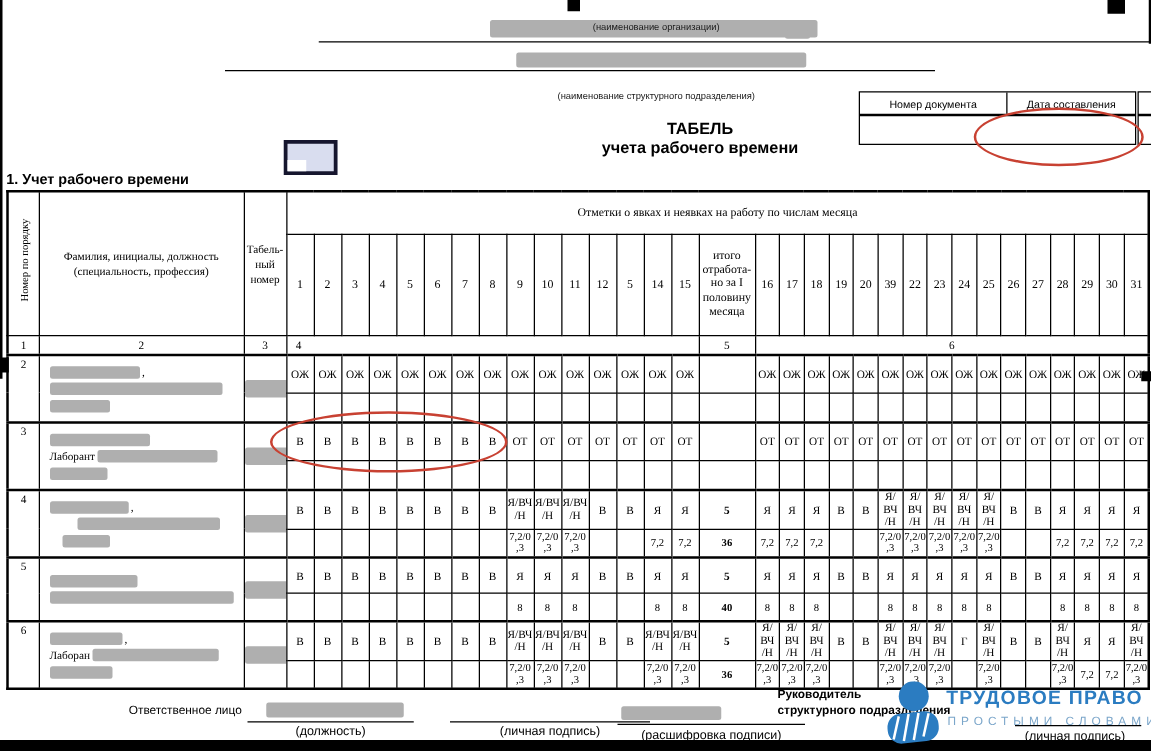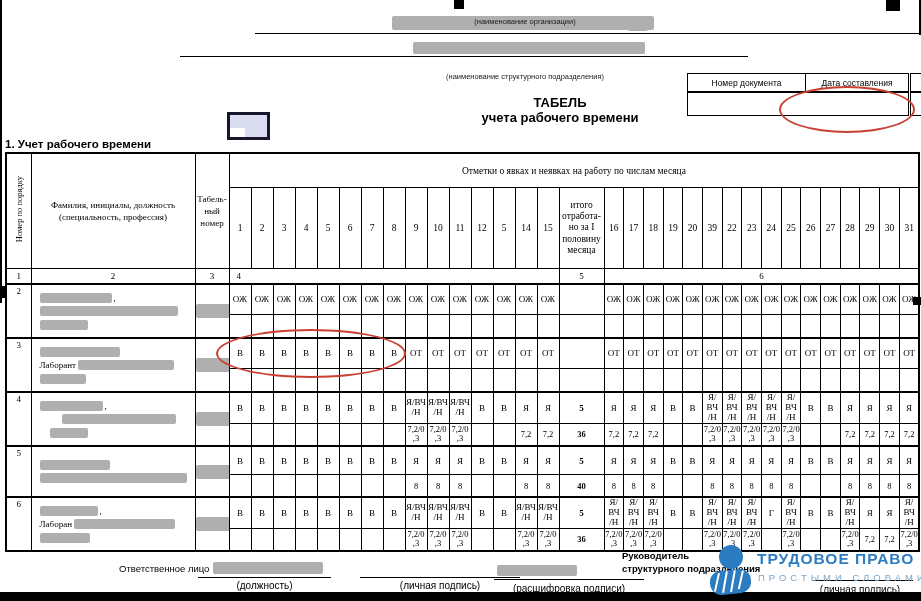--- a/index.html
+++ b/index.html
@@ -665,21 +665,21 @@
         <td>7,2</td>
         <td>7,2</td>
         <td class="ml">7,2/0
 ,3</td>
       </tr>
     </tbody>
 </table>
 
 <div class="red-ellipse" style="left:216px;top:329px;width:186px;height:45px;"></div>
 
-<div class="flabel" style="left:119px;top:563px;text-align:right;">Ответственное лицо</div>
+<div class="flabel" style="left:103px;top:563px;text-align:right;">Ответственное лицо</div>
 
 <div class="blob abs" style="left:213px;top:562px;width:110px;height:12px;"></div>
 <div class="fline" style="left:198px;top:577px;width:133px;"></div>
 <div class="fcap" style="left:198px;top:580px;width:133px;">(должность)</div>
 
 <div class="fline" style="left:360px;top:577px;width:160px;"></div>
 <div class="fcap" style="left:360px;top:580px;width:160px;">(личная подпись)</div>
 
 <div class="blob abs" style="left:497px;top:565px;width:80px;height:11px;"></div>
 <div class="fline" style="left:494px;top:579px;width:150px;"></div>

